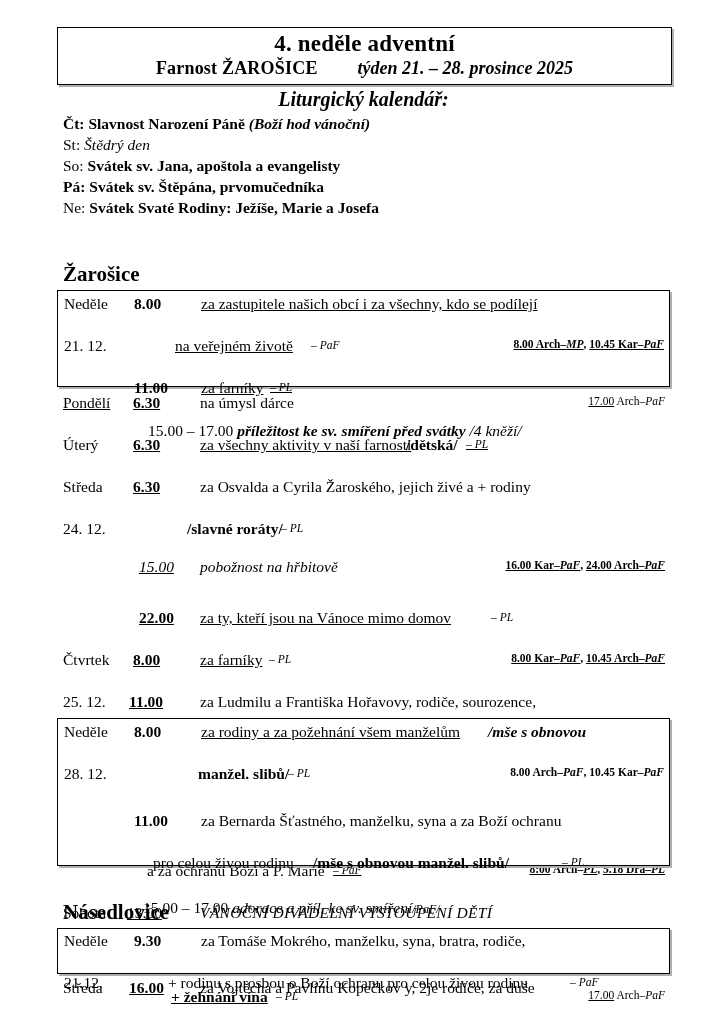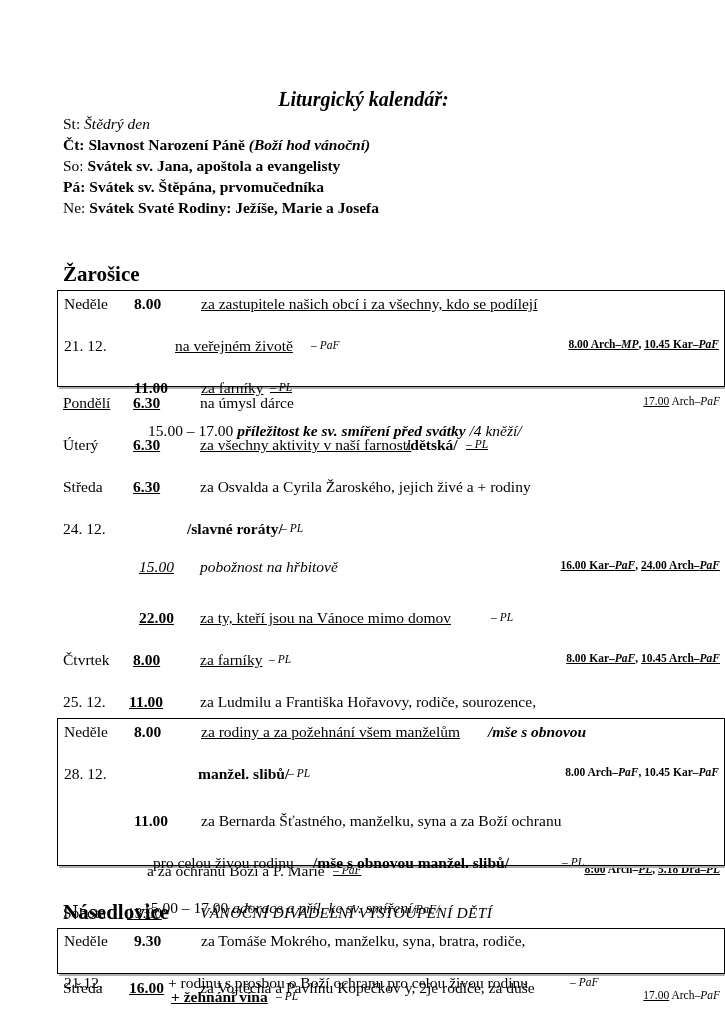--- a/index.html
+++ b/index.html
@@ -47,21 +47,21 @@
   .litcal .t.norm{font-weight:normal;font-style:italic;}
   .litcal .it{font-style:italic;font-weight:bold;}
 
   .place{
     position:absolute;font-size:21px;font-weight:bold;
   }
   #place-zarosice{left:63px;top:262px;}
   #place-nasedlovice{left:63px;top:900px;}
 
   
-  .block{position:absolute;left:57px;width:668px;box-sizing:border-box;}
+  .block{position:absolute;left:57px;width:613px;box-sizing:border-box;}
   .boxed{border:1px solid #000;box-shadow:2px 2px 0 0 #b0b0b0;background:#fff;}
   .plain{border:0;}
 
   .row{position:relative;height:21px;white-space:nowrap;font-size:15.5px;}
   .day{position:absolute;left:6px;top:0;}
   .time{position:absolute;top:0;font-weight:bold;}
   .txt{position:absolute;top:0;}
   .right{position:absolute;right:5px;top:1px;font-size:11.5px;font-weight:bold;white-space:nowrap;}
 
   .u{text-decoration:underline;}
@@ -72,32 +72,38 @@
   .sm2{font-size:12px;font-style:italic;}
   .bigit{font-style:italic;font-weight:bold;font-size:15.5px;}
   .capsit{font-style:italic;font-size:15.5px;letter-spacing:.3px;}
   .capsitb{font-style:italic;font-weight:bold;font-size:15.5px;letter-spacing:.2px;}
 </style>
 </head>
 <body>
 
 <div class="page">
 
+  <div class="title-box">
+    <div class="title-main">4. neděle adventní</div>
+    <div class="title-sub">
+      <span class="parish">Farnost ŽAROŠICE</span><span class="week">týden 21. – 28. prosince 2025</span>
+    </div>
+  </div>
 
   <div class="section-title h-liturg">Liturgický kalendář:</div>
 
   <div class="litcal">
-    <div class="row">
-      <span class="d">St:</span>
-      <span class="t norm">Štědrý den</span>
-    </div>
     <div class="row">
       <span class="d b">Čt:</span>
       <span class="t">Slavnost Narození Páně</span>
       <span class="it">(Boží hod vánoční)</span>
+    </div>
+    <div class="row">
+      <span class="d">St:</span>
+      <span class="t norm">Štědrý den</span>
     </div>
     <div class="row">
       <span class="d">So:</span>
       <span class="t">Svátek sv. Jana, apoštola a evangelisty</span>
     </div>
     <div class="row">
       <span class="d b">Pá:</span>
       <span class="t">Svátek sv. Štěpána, prvomučedníka</span>
     </div>
     <div class="row">

